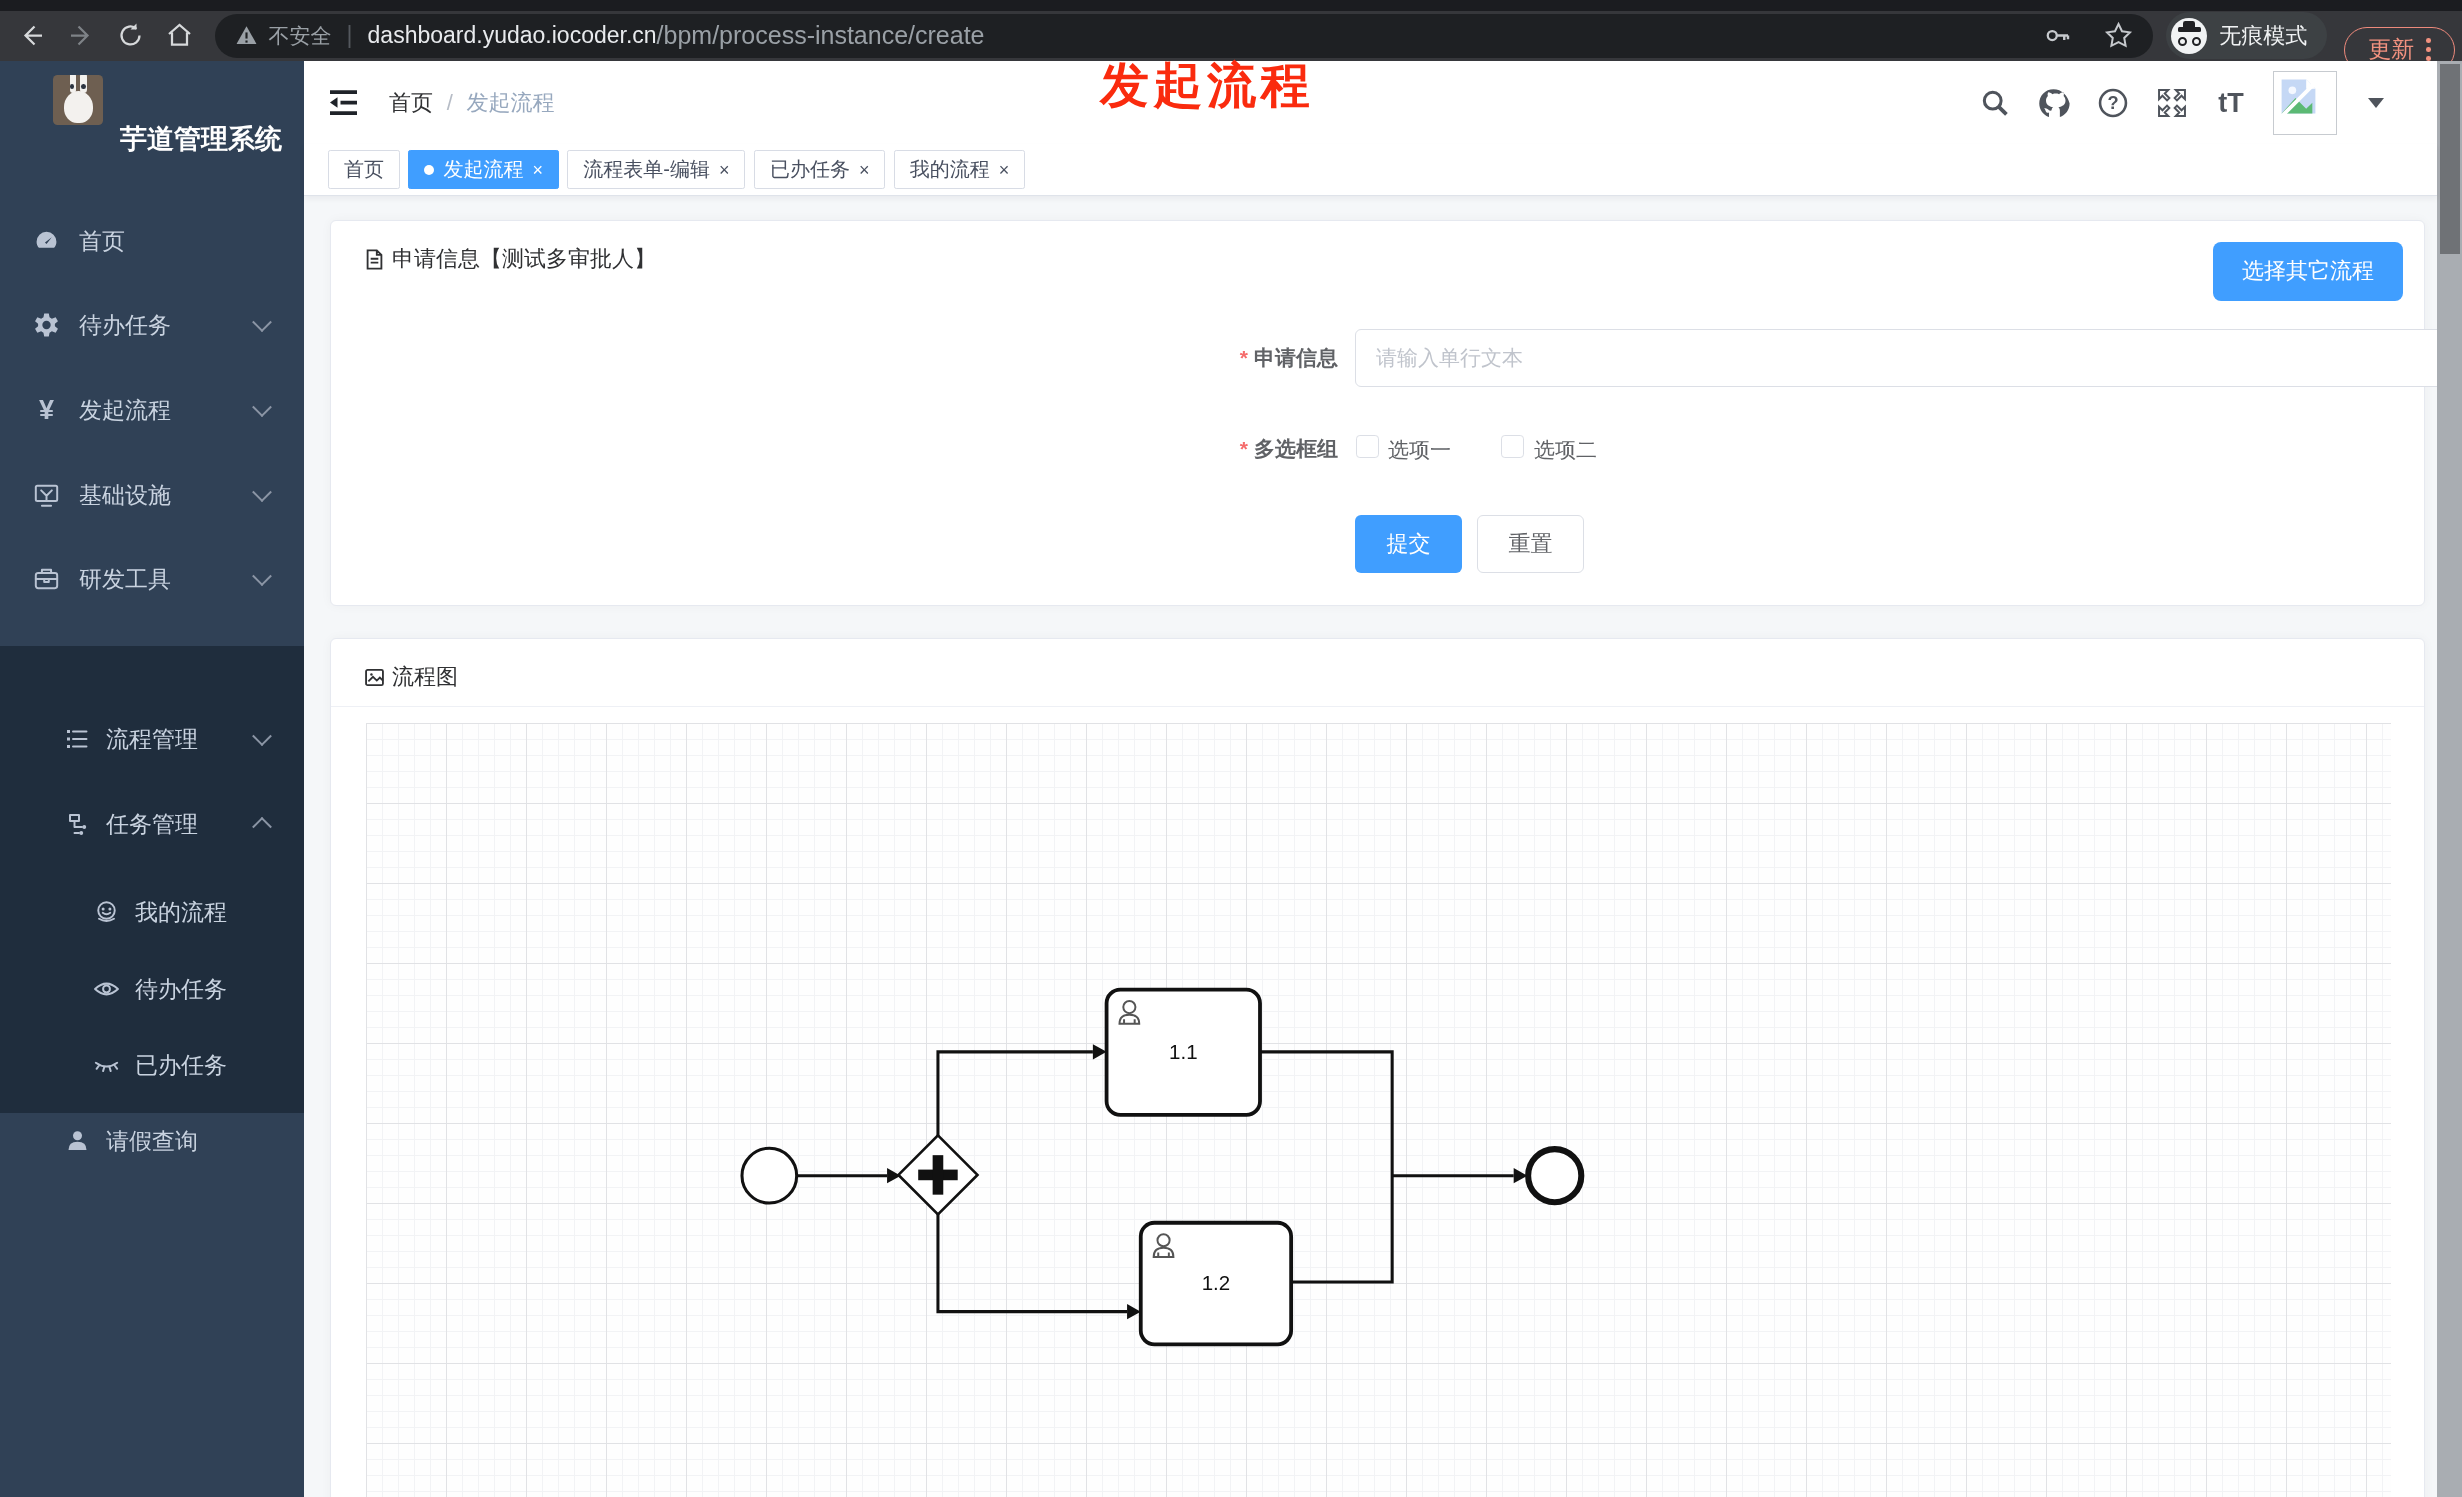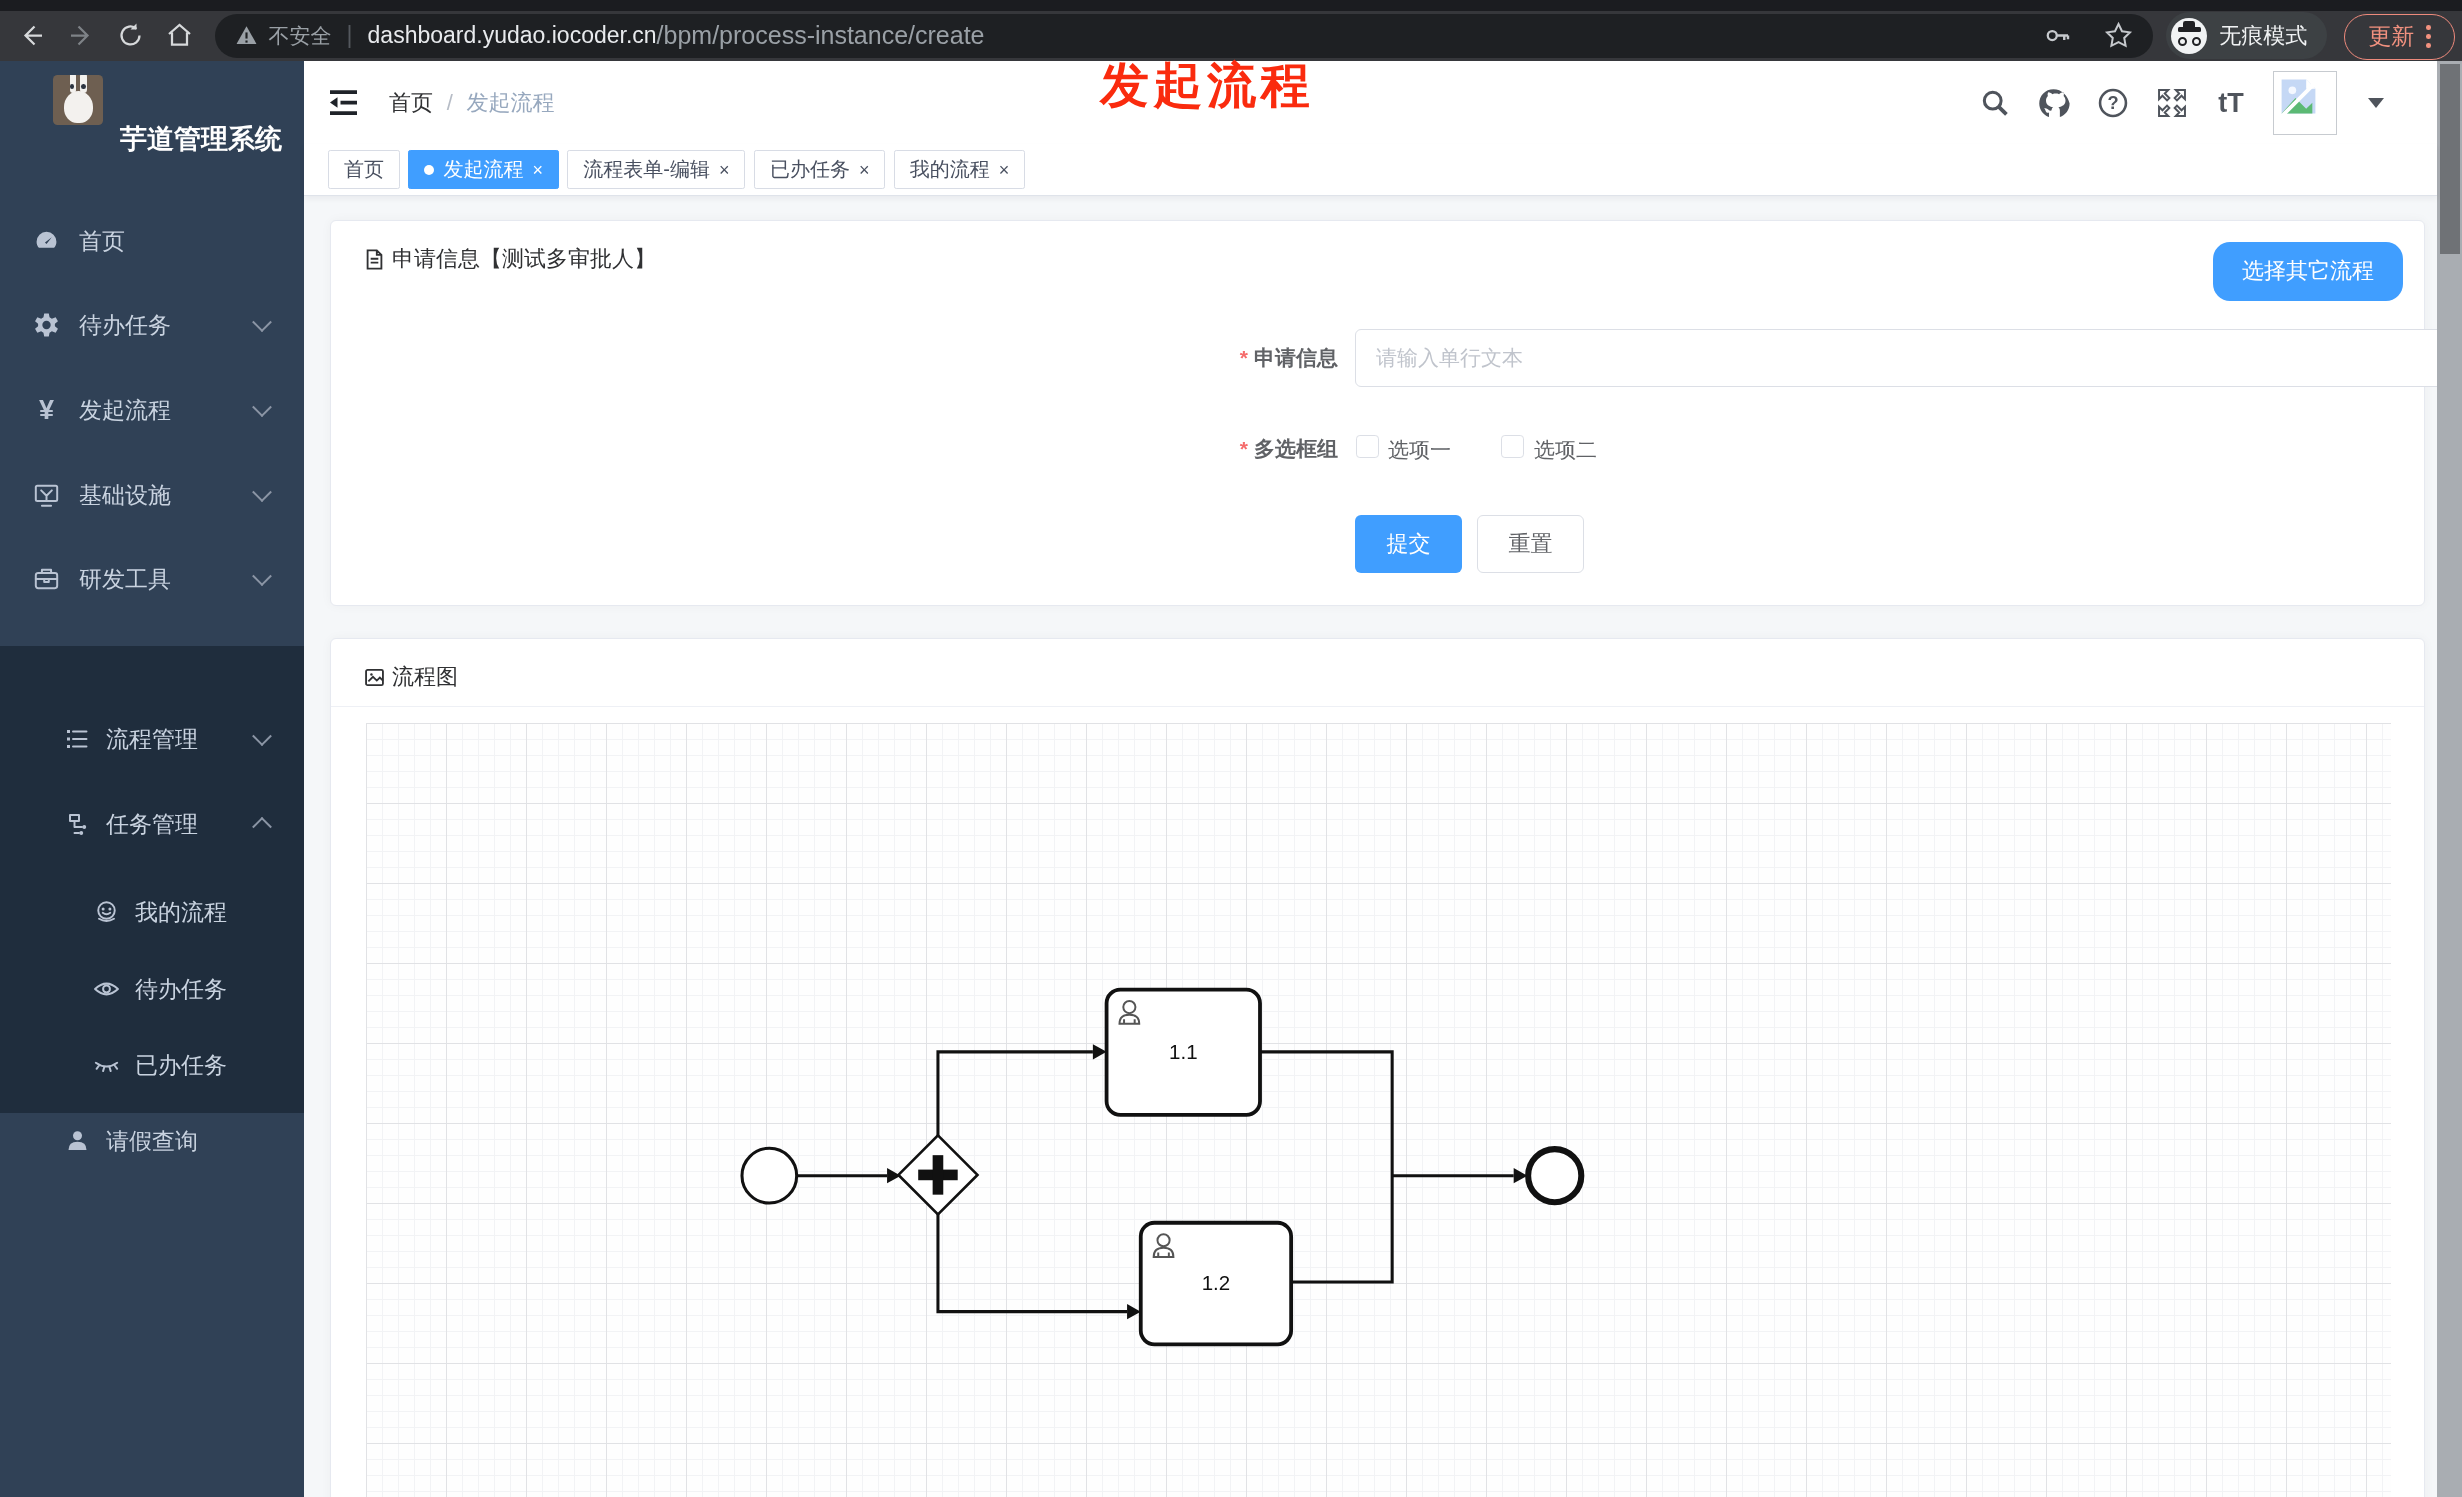--- a/index.html
+++ b/index.html
@@ -18,21 +18,21 @@
   .url-sep{color:#54585e;font-size:23px;margin:0 15px;}
   .url-host{color:#e8eaed;font-size:23px;}
   .url-path{color:#9aa0a6;font-size:25px;}
   .url-right{margin-left:auto;display:flex;align-items:center;gap:33px;}
   #incognito-badge{position:absolute;left:2166px;top:1.5px;height:47px;background:#3d4144;border-radius:24px;display:flex;align-items:center;padding:0 20px 0 5.3px;}
   .incog-circle{width:36px;height:36px;border-radius:50%;background:#f1f3f4;position:relative;margin-right:12px;}
   .incog-hat{position:absolute;left:6.8px;top:9px;width:23px;height:5.3px;background:#202124;border-radius:1.5px;}
   .incog-hat:before{content:"";position:absolute;left:5.3px;top:-6px;width:12px;height:6px;background:#202124;border-radius:2.3px 2.3px 0 0;}
   .incog-gl{position:absolute;top:19px;width:9px;height:9px;border:2.3px solid #202124;border-radius:50%;box-sizing:border-box;}
   .incog-label{color:#f1f3f4;font-size:22px;}
-  #update-pill{position:absolute;left:2344px;top:3px;width:111px;height:46px;border:1.5px solid #ee8a7c;border-radius:24px;box-sizing:border-box;display:flex;align-items:center;justify-content:center;gap:12px;color:#f1917f;font-size:23px;}
+  #update-pill{position:absolute;left:2344px;top:16px;width:111px;height:46px;border:1.5px solid #ee8a7c;border-radius:24px;box-sizing:border-box;display:flex;align-items:center;justify-content:center;gap:12px;color:#f1917f;font-size:23px;}
   .dots3{display:flex;flex-direction:column;gap:4.6px;}
   .dots3 i{width:4.6px;height:4.6px;border-radius:50%;background:#f1917f;}
   
   #annotation{left:1100px;top:53px;font-size:49px;font-weight:600;letter-spacing:4.6px;z-index:50;}
   
   #sidebar{left:0;top:61px;width:304px;height:1437px;background:#304156;}
   #logo-row{position:absolute;left:0;top:10.6px;width:304px;height:76px;}
   #logo-img{position:absolute;left:53px;top:3px;width:50px;height:50px;border-radius:4.6px;background:#6e5f51;overflow:hidden;}
   #logo-img .bunny-body{position:absolute;left:10.6px;top:16.7px;width:29px;height:32px;background:#f3f1ee;border-radius:50% 50% 45% 45%;}
   #logo-img .ear{position:absolute;top:-1.5px;width:6.8px;height:20px;background:#f3f1ee;border-radius:3.8px;}
@@ -69,21 +69,21 @@
   .tab{height:39px;padding:0 15px;border:1.5px solid #d8dce5;background:#fff;color:#495060;font-size:20px;display:flex;align-items:center;gap:9px;box-sizing:border-box;cursor:pointer;border-radius:2.3px;white-space:nowrap;}
   .tab .x{font-size:18px;color:inherit;cursor:pointer;line-height:1;}
   .tab.active{background:#409eff;border-color:#409eff;color:#fff;}
   .tab .dot{width:10px;height:10px;border-radius:50%;background:#fff;}
   
   .panel{position:absolute;background:#fff;border:0.8px solid #e6e9f0;border-radius:6px;box-shadow:0 0 10.6px rgba(0,0,0,.04);}
   #apply-panel{left:330px;top:220px;width:2093px;height:384px;}
   #diagram-panel{left:330px;top:638px;width:2093px;height:1063px;}
   .panel-title{position:absolute;left:32px;top:23px;display:flex;align-items:center;gap:6px;font-size:22px;color:#303133;}
   .panel-title svg{stroke:#303133;fill:none;stroke-width:2.4;}
-  #select-other-btn{position:absolute;right:21px;top:20.5px;width:190px;height:59px;background:#409eff;color:#fff;border:none;border-radius:17px;font-size:22px;cursor:pointer;font-family:inherit;}
+  #select-other-btn{position:absolute;right:21px;top:20.5px;width:190px;height:59px;background:#409eff;color:#fff;border:none;border-radius:8px;font-size:22px;cursor:pointer;font-family:inherit;}
   
   .req{color:#f56c6c;font-size:21px;margin-right:6px;}
   .flabel{position:absolute;left:699px;width:308px;text-align:right;font-size:21px;font-weight:700;color:#606266;}
   #text-input{position:absolute;left:1024px;top:108px;width:1202px;height:58px;border:1.5px solid #dcdfe6;border-radius:6px;box-sizing:border-box;font-size:21px;padding:0 20px;color:#303133;outline:none;font-family:inherit;}
   #text-input::placeholder{color:#c0c4cc;}
   .checkbox{position:absolute;width:23px;height:23px;border:1.5px solid #dcdfe6;border-radius:3.8px;background:#fff;box-sizing:border-box;cursor:pointer;}
   .cb-label{position:absolute;font-size:21px;color:#606266;cursor:pointer;}
   .btn{position:absolute;height:58px;border-radius:6px;font-size:22px;cursor:pointer;font-family:inherit;}
   #submit-btn{left:1024px;top:294px;width:107px;background:#409eff;border:none;color:#fff;}
   #reset-btn{left:1146px;top:294px;width:107px;background:#fff;border:1.5px solid #dcdfe6;color:#606266;box-sizing:border-box;}

